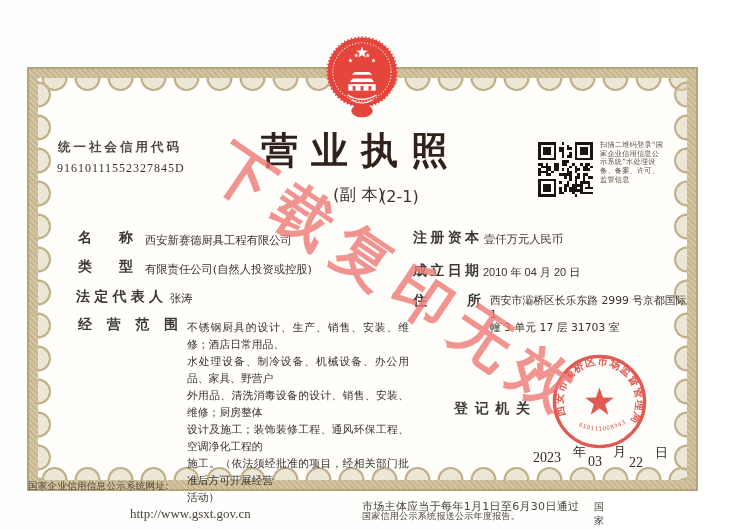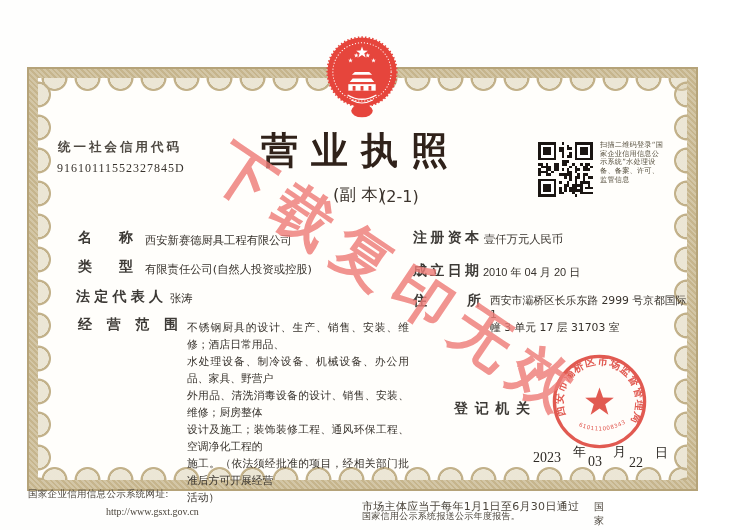--- a/index.html
+++ b/index.html
@@ -78,22 +78,22 @@
   .d-dunit{left:655px;top:444px;}
 
   
   .seal{position:absolute;left:551px;top:353px;width:97px;height:97px;opacity:.87;}
   .watermark{position:absolute;left:218px;top:138px;font-size:60px;font-weight:bold;letter-spacing:12px;
              color:#ee7d79;opacity:.82;white-space:nowrap;transform:rotate(34deg);transform-origin:30px 32px;
              z-index:6;pointer-events:none;}
 
   
   .foot{position:absolute;color:#4a443b;}
-  .f-left-label{left:28px;top:480px;font-size:9.5px;letter-spacing:.3px;margin-top:8px;}
-  .f-left-url{left:106px;top:506px;font-size:10px;font-family:"Liberation Serif","DejaVu Serif",serif;text-align:center;}
+  .f-left-label{left:28px;top:480px;font-size:9.5px;letter-spacing:.3px;}
+  .f-left-url{left:130px;top:506px;font-size:13px;font-family:"Liberation Serif","DejaVu Serif",serif;text-align:center;}
   .f-mid1{left:362px;top:499px;font-size:11px;letter-spacing:.3px;}
   .f-mid2{left:362px;top:510px;font-size:9px;letter-spacing:.3px;}
   .f-right{left:594px;top:500px;font-size:10px;letter-spacing:.5px;}
 </style>
 </head>
 <body>
 
 <div class="page">
 
   <div class="frame">

